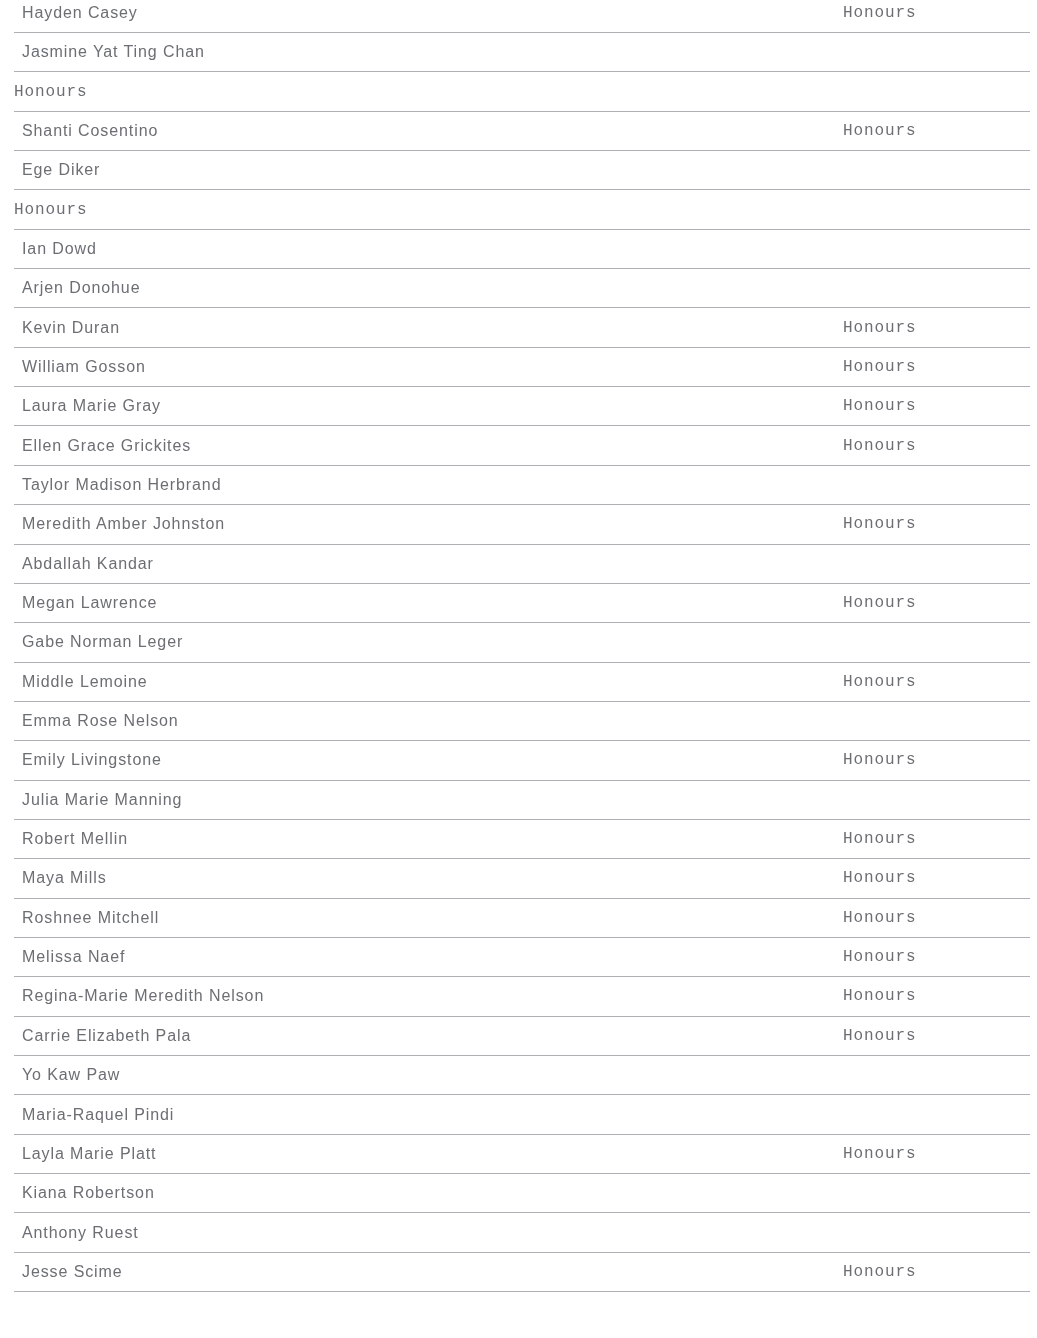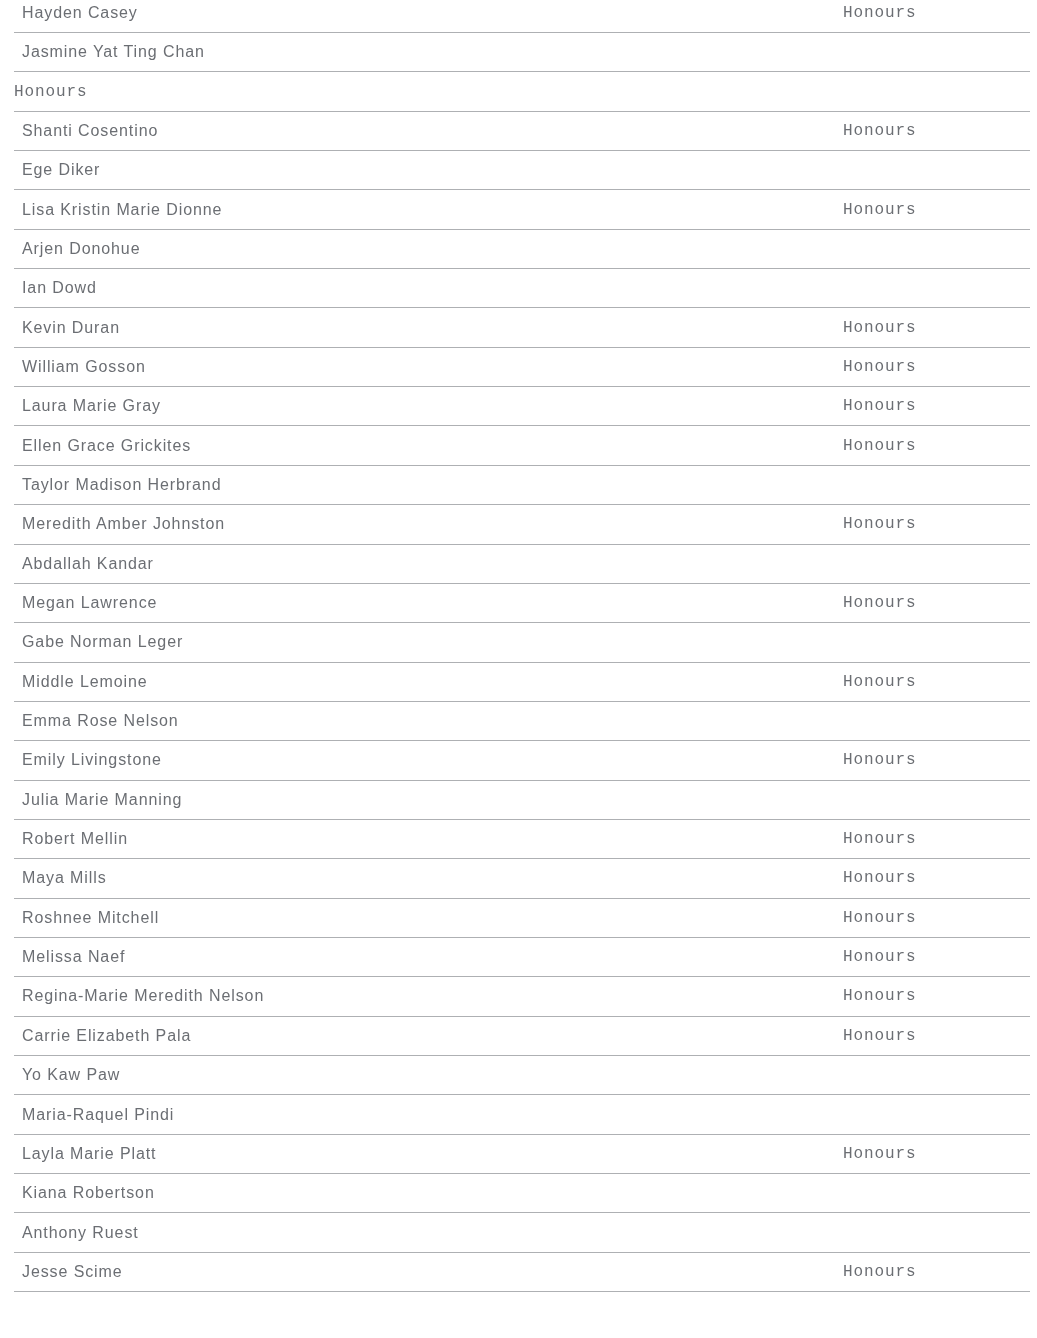--- a/index.html
+++ b/index.html
@@ -60,29 +60,28 @@
     </div>
     <div class="row">
       <div class="cell name">Shanti Cosentino</div>
       <div class="cell honours">Honours</div>
     </div>
     <div class="row">
       <div class="cell name">Ege Diker</div>
       <div class="cell honours"></div>
     </div>
     <div class="row">
-      <div class="cell name">Lisa Kristin Marie Dionne</div>
       <div class="cell honours">Honours</div>
     </div>
     <div class="row">
-      <div class="cell name">Arjen Donohue</div>
+      <div class="cell name">Ian Dowd</div>
       <div class="cell honours"></div>
     </div>
     <div class="row">
-      <div class="cell name">Ian Dowd</div>
+      <div class="cell name">Arjen Donohue</div>
       <div class="cell honours"></div>
     </div>
     <div class="row">
       <div class="cell name">Kevin Duran</div>
       <div class="cell honours">Honours</div>
     </div>
     <div class="row">
       <div class="cell name">William Gosson</div>
       <div class="cell honours">Honours</div>
     </div>

